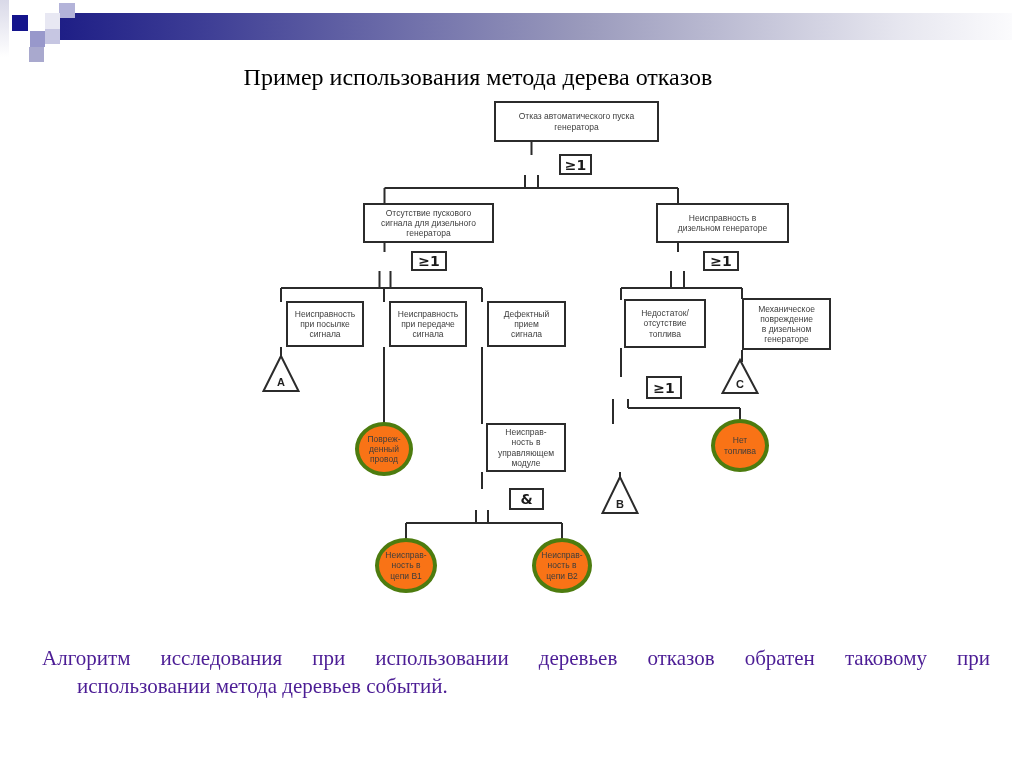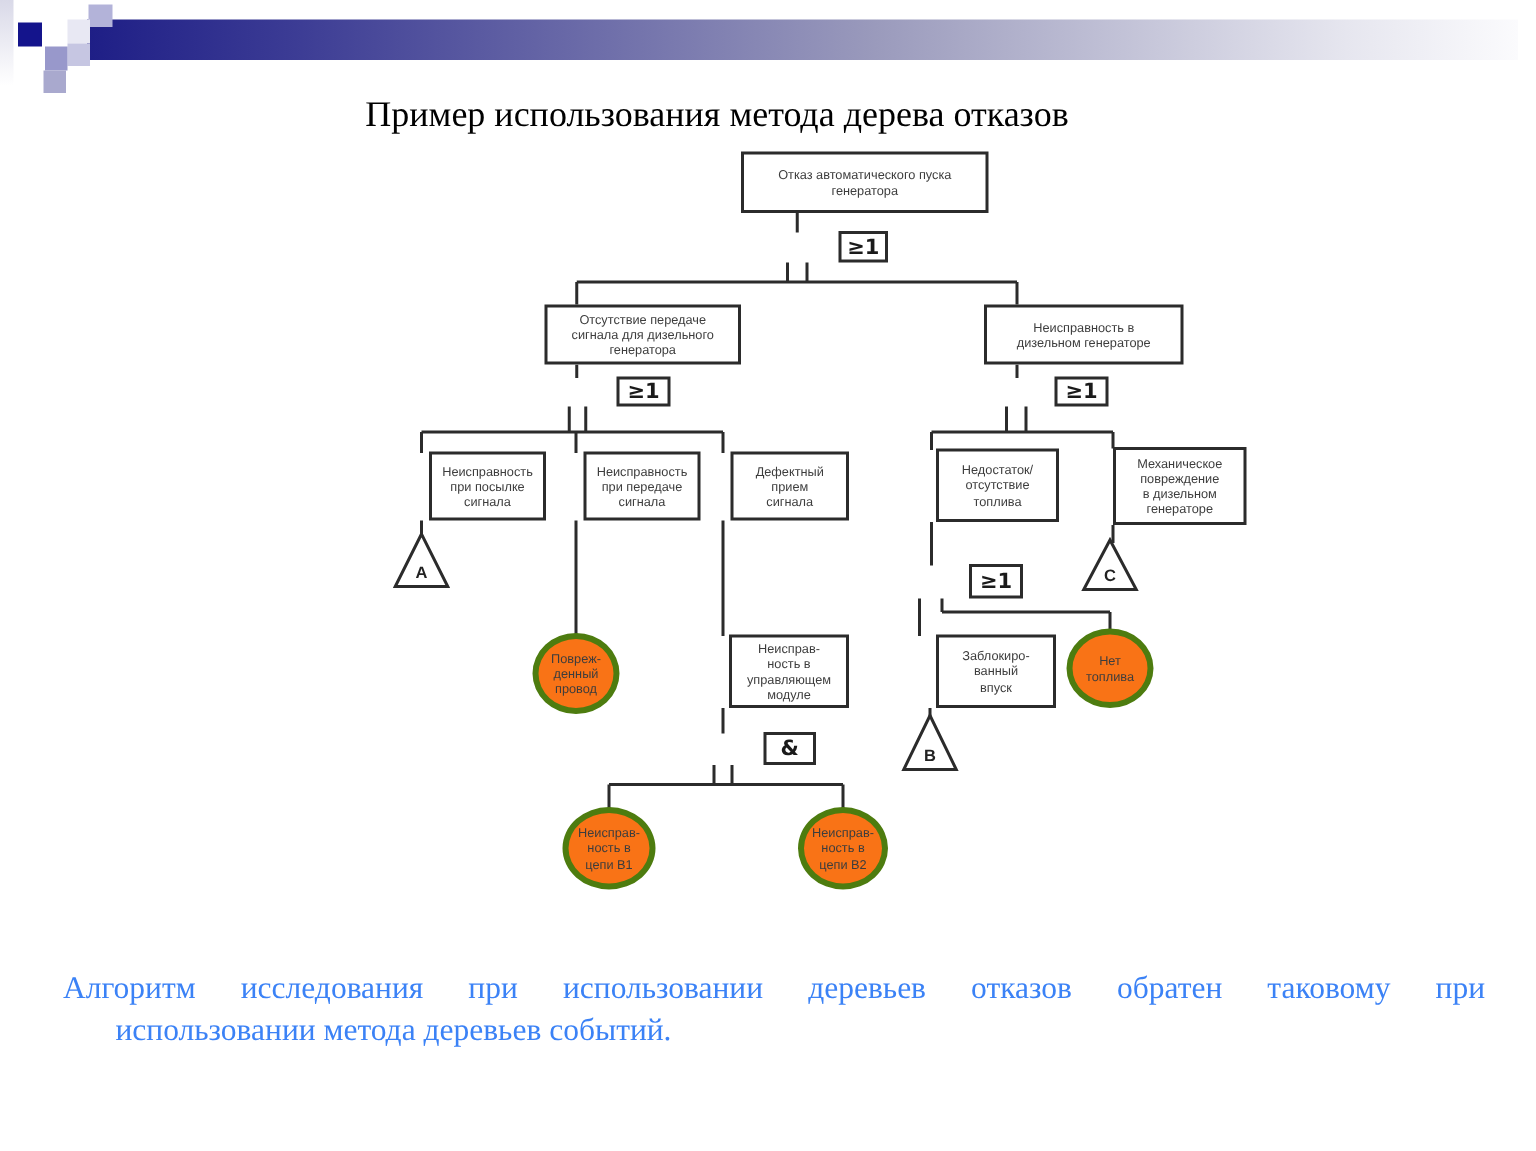--- a/index.html
+++ b/index.html
@@ -22,21 +22,21 @@
   .box, .gate { position:absolute; border:2px solid #2b2b2b; background:#fff;
          display:flex; align-items:center; justify-content:center; text-align:center;margin-left:44px; }
   .circle { position:absolute; border:4px solid #4d7c0f; background:#f97316; border-radius:50%;
          display:flex; align-items:center; justify-content:center; text-align:center; }
   .lbl { font-size:8.5px; line-height:1.18; color:#3d3d3d; white-space:pre-line; }
   .gate { font-weight:bold; font-size:14px; color:#1a1a1a; font-family:"DejaVu Sans", sans-serif; }
   .tletter { position:absolute; width:20px; text-align:center; font-weight:bold;
          font-size:11px; color:#222; }
 
   .footer { position:absolute; left:42px; top:644px; width:948px;
-            font-family:"Liberation Serif", serif; font-size:21px; color:#3b82f6; line-height:28px; }
+            font-family:"Liberation Serif", serif; font-size:21px; color:#4c1d95; line-height:28px; }
   .footer .l1 { text-align:justify; text-align-last:justify; }
   .footer .l2 { margin-left:35px; }
 </style>
 </head>
 <body>
 
 <div class="slide">
 
   <div class="bar"></div>
   <div class="strip"></div>
@@ -68,21 +68,21 @@
     <polygon points="620,477 602.5,513 637.5,513" fill="#ffffff" stroke="#2b2b2b" stroke-width="2"></polygon>
   </svg>
 
   <div class="box" style="left:450px;top:101px;width:165px;height:41px">
     <span class="lbl">Отказ автоматического пуска
 генератора</span>
   </div>
   <div class="gate" style="left:515px;top:154px;width:33px;height:21px">≥1</div>
 
   <div class="box" style="left:319px;top:203px;width:131px;height:40px">
-    <span class="lbl">Отсутствие передаче
+    <span class="lbl">Отсутствие пускового
 сигнала для дизельного
 генератора</span>
   </div>
   <div class="gate" style="left:367px;top:251px;width:36px;height:20px">≥1</div>
   <div class="box" style="left:612px;top:203px;width:133px;height:40px">
     <span class="lbl">Неисправность в
 дизельном генераторе</span>
   </div>
   <div class="gate" style="left:659px;top:251px;width:36px;height:20px">≥1</div>
 
@@ -121,25 +121,20 @@
 провод</span>
   </div>
   <div class="box" style="left:442px;top:423px;width:80px;height:49px">
     <span class="lbl">Неисправ-
 ность в
 управляющем
 модуле</span>
   </div>
   <div class="gate" style="left:465px;top:488px;width:35px;height:22px">&amp;</div>
 
-  <div class="box" style="left:580px;top:423px;width:80px;height:49px">
-    <span class="lbl">Заблокиро-
-ванный
-впуск</span>
-  </div>
   <div class="circle" style="left:711px;top:419px;width:58px;height:53px">
     <span class="lbl">Нет
 топлива</span>
   </div>
 
   <div class="circle" style="left:375px;top:538px;width:62px;height:55px">
     <span class="lbl">Неисправ-
 ность в
 цепи В1</span>
   </div>

